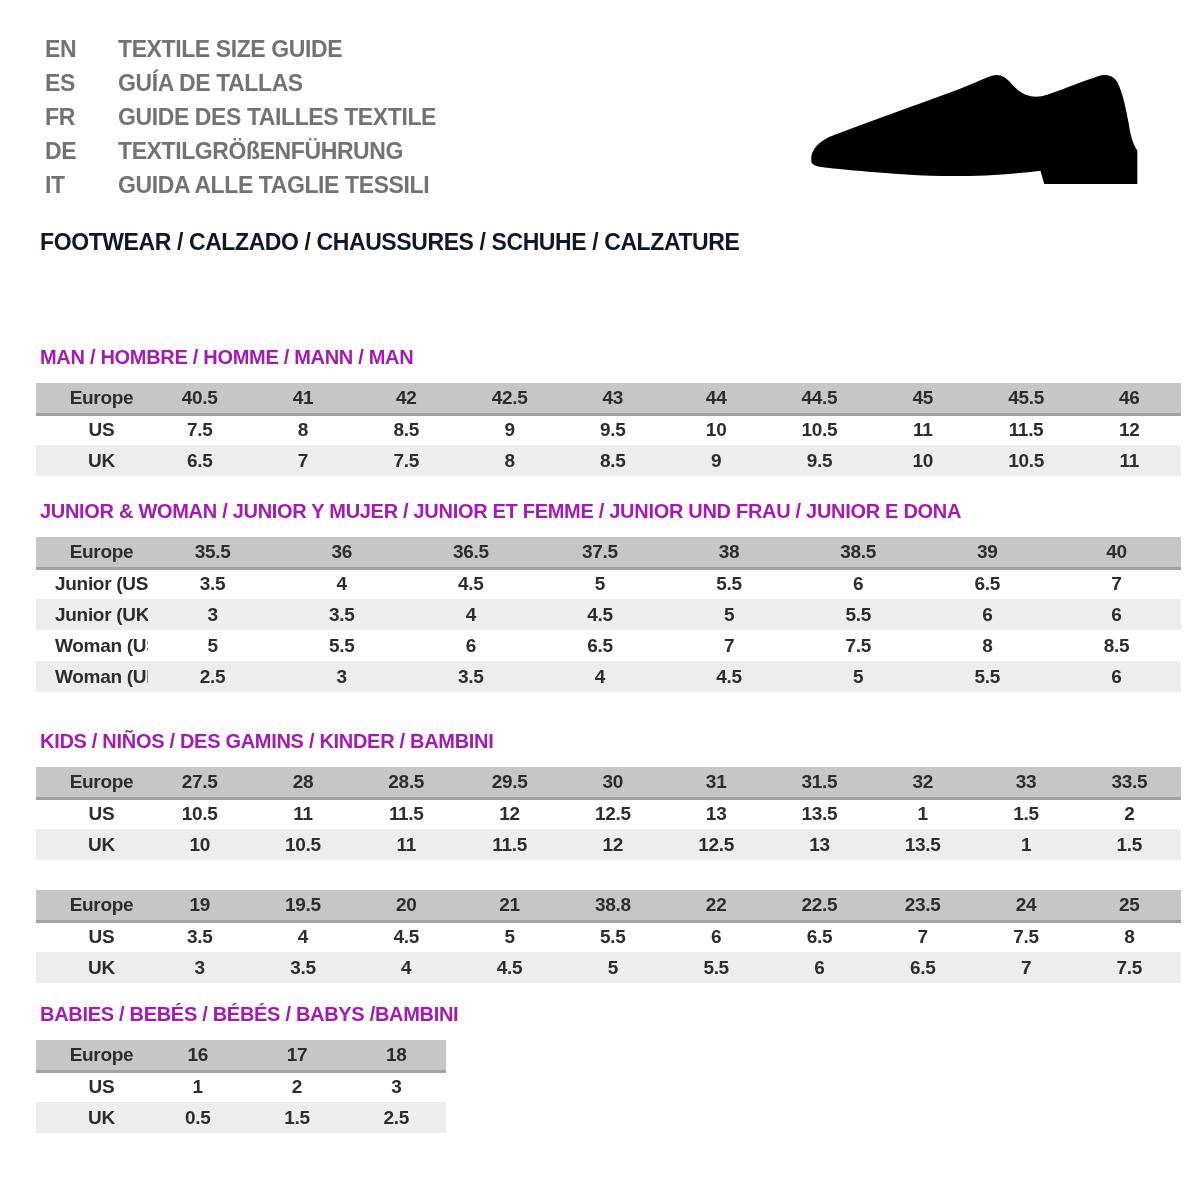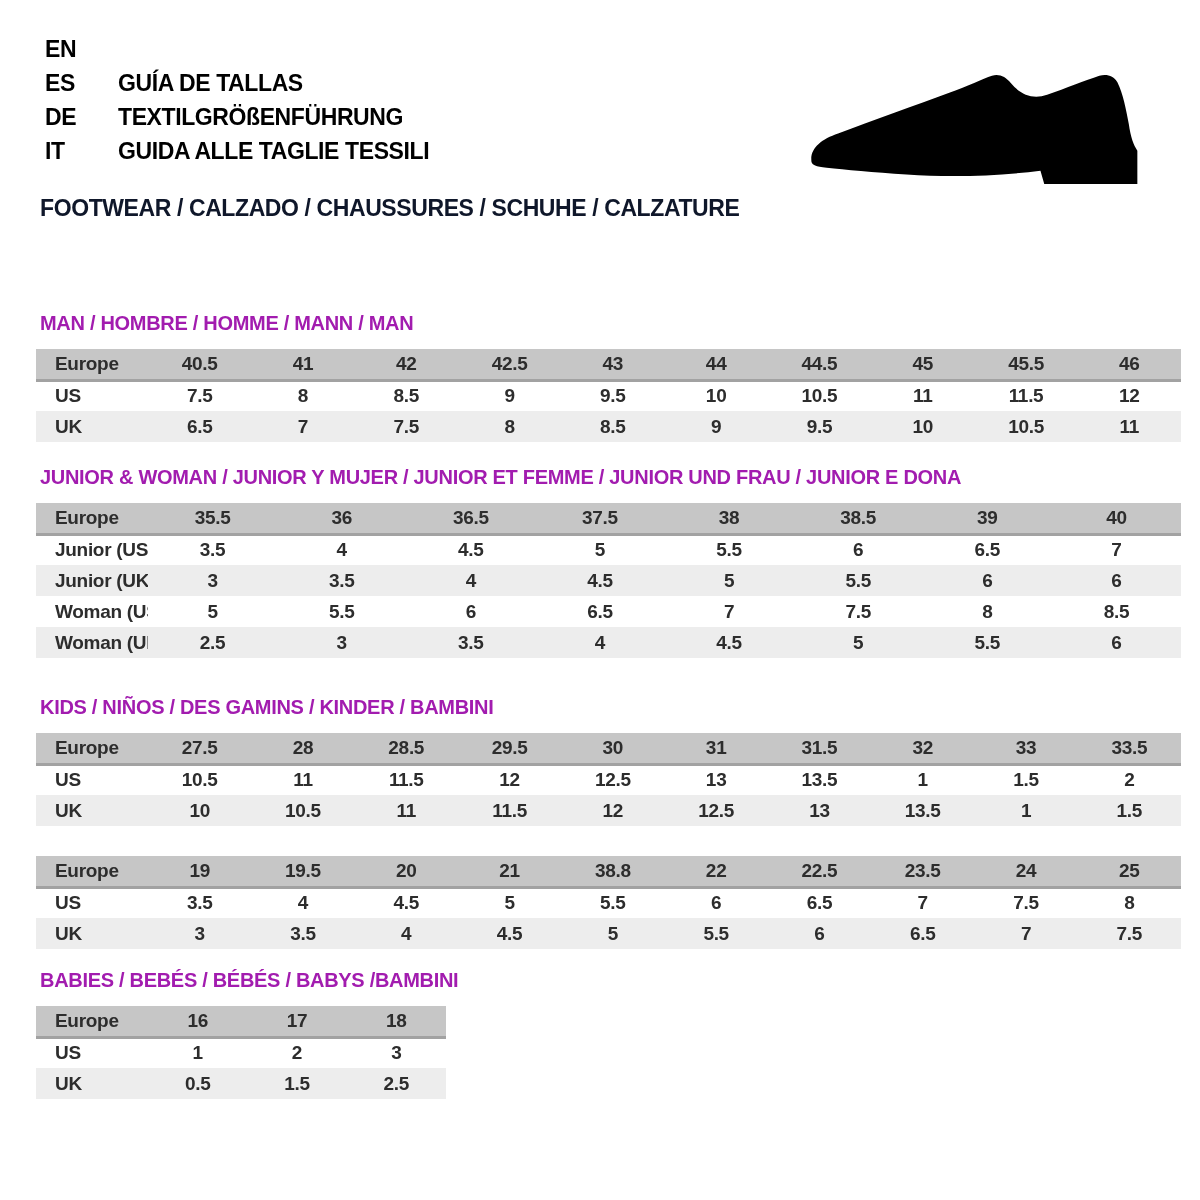--- a/index.html
+++ b/index.html
@@ -20,21 +20,21 @@
 
   
   .lang-block { margin-left: 45px; }
   .lang-row {
     display: flex;
     align-items: baseline;
     height: 34px;
     font-size: 23px;
     font-weight: 700;
     letter-spacing: -0.4px;
-    color: #000000;
+    color: #737373;
   }
   .lang-code { width: 73px; flex: 0 0 73px; }
   .lang-title { white-space: nowrap; }
 
   
   .shoe-wrap {
     position: absolute;
     left: 792px;
     top: 50px;
     width: 400px;
@@ -79,45 +79,50 @@
     letter-spacing: -0.3px;
     color: #2d2d2d;
     text-align: center;
     vertical-align: middle;
     padding: 0;
     white-space: nowrap;
     overflow: hidden;
   }
   table.size-table td.lbl {
     width: 112px;
-    text-align: left;
+    text-align: center;
     padding-left: 19px;
   }
   tr.hdr td { background: var(--hdr-bg, #c6c6c6); border-bottom: 3px solid var(--hdr-border, #a2a2a2); }
   tr.alt td { background: var(--alt-bg, #ededed); }
 
   
   .size-section.s-man      { margin-bottom: 24px; }
   .size-section.s-junior   { margin-bottom: 38px; }
   .size-section.s-kids     { margin-bottom: 30px; }
   .size-section.s-children { margin-bottom: 20px; }
   .size-section.s-babies   { margin-bottom: 0; }
 </style>
 </head>
 <body>
 
 <div class="page">
 
   <div class="lang-block">
       <div class="lang-row">
         <span class="lang-code">EN</span>
+        <span class="lang-title">TEXTILE SIZE GUIDE</span>
       </div>
       <div class="lang-row">
         <span class="lang-code">ES</span>
         <span class="lang-title">GUÍA DE TALLAS</span>
+      </div>
+      <div class="lang-row">
+        <span class="lang-code">FR</span>
+        <span class="lang-title">GUIDE DES TAILLES TEXTILE</span>
       </div>
       <div class="lang-row">
         <span class="lang-code">DE</span>
         <span class="lang-title">TEXTILGRÖßENFÜHRUNG</span>
       </div>
       <div class="lang-row">
         <span class="lang-code">IT</span>
         <span class="lang-title">GUIDA ALLE TAGLIE TESSILI</span>
       </div>
     </div>

